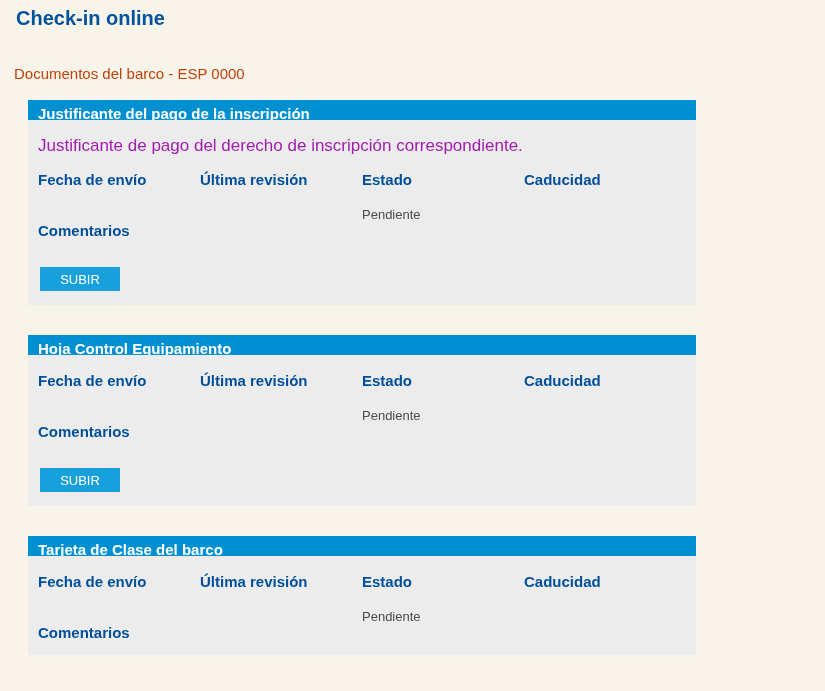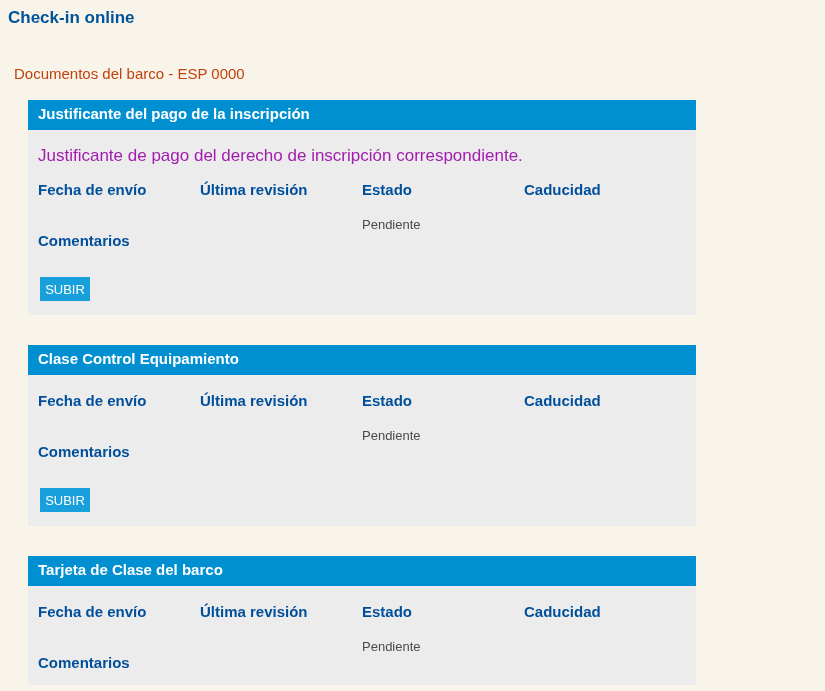--- a/index.html
+++ b/index.html
@@ -8,22 +8,22 @@
     padding: 0;
   }
   body {
     width: 825px;
     height: 691px;
     overflow: hidden;
     background: #F8F4EA;
     font-family: "Liberation Sans", "DejaVu Sans", sans-serif;
   }
   .page-title {
-    margin: 8px 0 0 8px;
-    font-size: 17px;
+    margin: 8px 0 0 16px;
+    font-size: 20px;
     line-height: 20px;
     font-weight: bold;
     color: #00529B;
   }
   .section-title {
     margin: 37px 0 0 14px;
     font-size: 15px;
     line-height: 18px;
     font-weight: normal;
     color: #c2410c;
@@ -31,21 +31,21 @@
   .cards {
     margin: 17px 0 0 28px;
     width: 668px;
   }
   .card {
     background: #ECECEC;
     margin-bottom: 30px;
   }
   .card-header {
     background: #0090D2;
-    height: 30px;
+    height: 20px;
     line-height: 28px;
     padding-left: 10px;
     color: #FFFFFF;
     font-size: 15px;
     font-weight: bold;
     white-space: nowrap;
     overflow: hidden;
   }
   .card-body {
     padding: 0 10px 14px 10px;
@@ -77,21 +77,21 @@
     color: #4B4B4B;
     margin-top: 19px;
     min-height: 16px;
   }
   .comments-label {
     margin-top: 0;
   }
   .upload-button {
     display: block;
     margin: 28px 0 0 2px;
-    width: 50px;
+    width: 80px;
     height: 24px;
     padding: 0;
     border: none;
     background: #18A0DC;
     color: #FFFFFF;
     font-family: "Liberation Sans", "DejaVu Sans", sans-serif;
     font-size: 13px;
     text-align: center;
     cursor: pointer;
   }
@@ -126,21 +126,21 @@
           <span class="field-label">Caducidad</span>
           <span class="field-value"></span>
         </div>
       </div>
       <div class="field-label comments-label">Comentarios</div>
       <button class="upload-button">SUBIR</button>
     </div>
   </section>
 
   <section class="card">
-    <header class="card-header">Clase Control Equipamiento</header>
+    <header class="card-header">Hoja Control Equipamiento</header>
     <div class="card-body">
       <div class="fields-grid">
         <div class="field">
           <span class="field-label">Fecha de envío</span>
           <span class="field-value"></span>
         </div>
         <div class="field">
           <span class="field-label">Última revisión</span>
           <span class="field-value"></span>
         </div>

